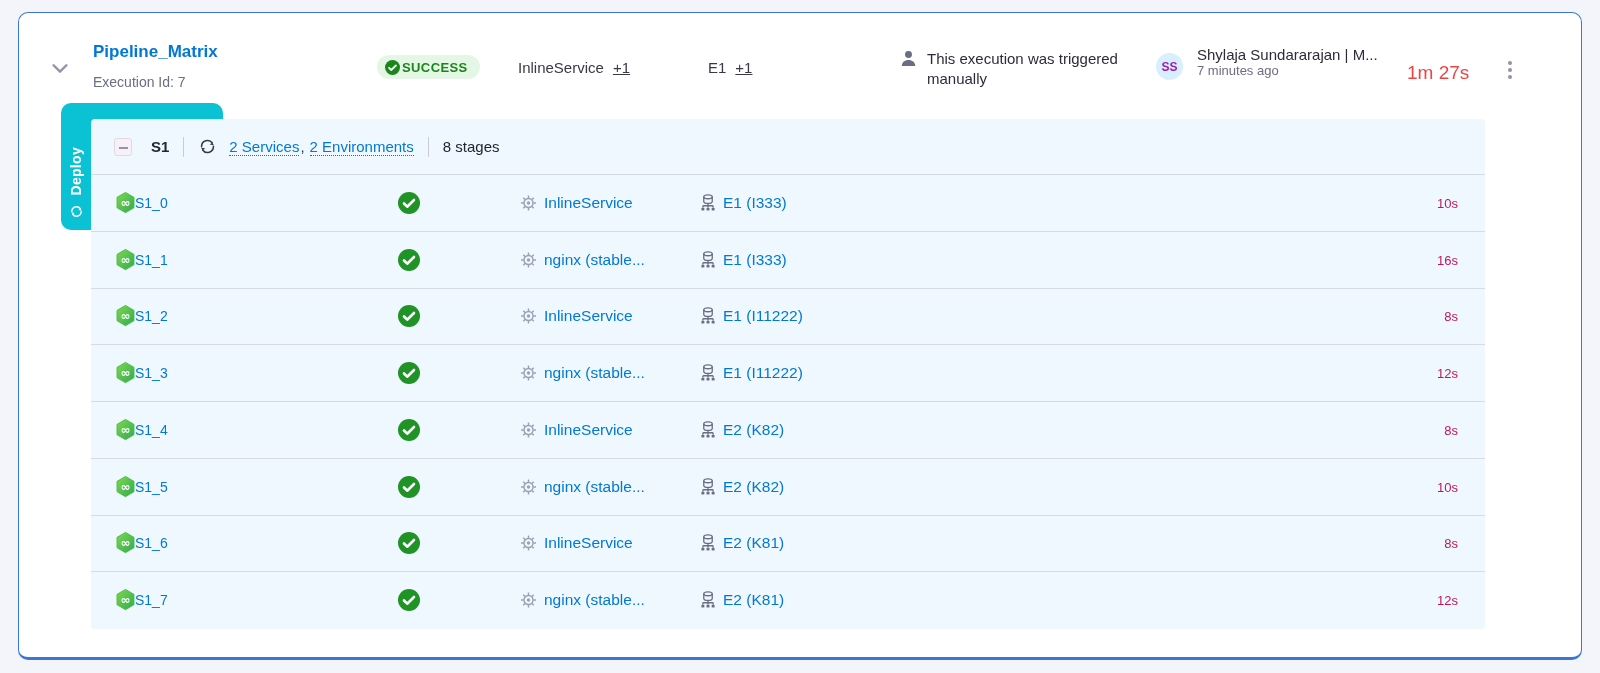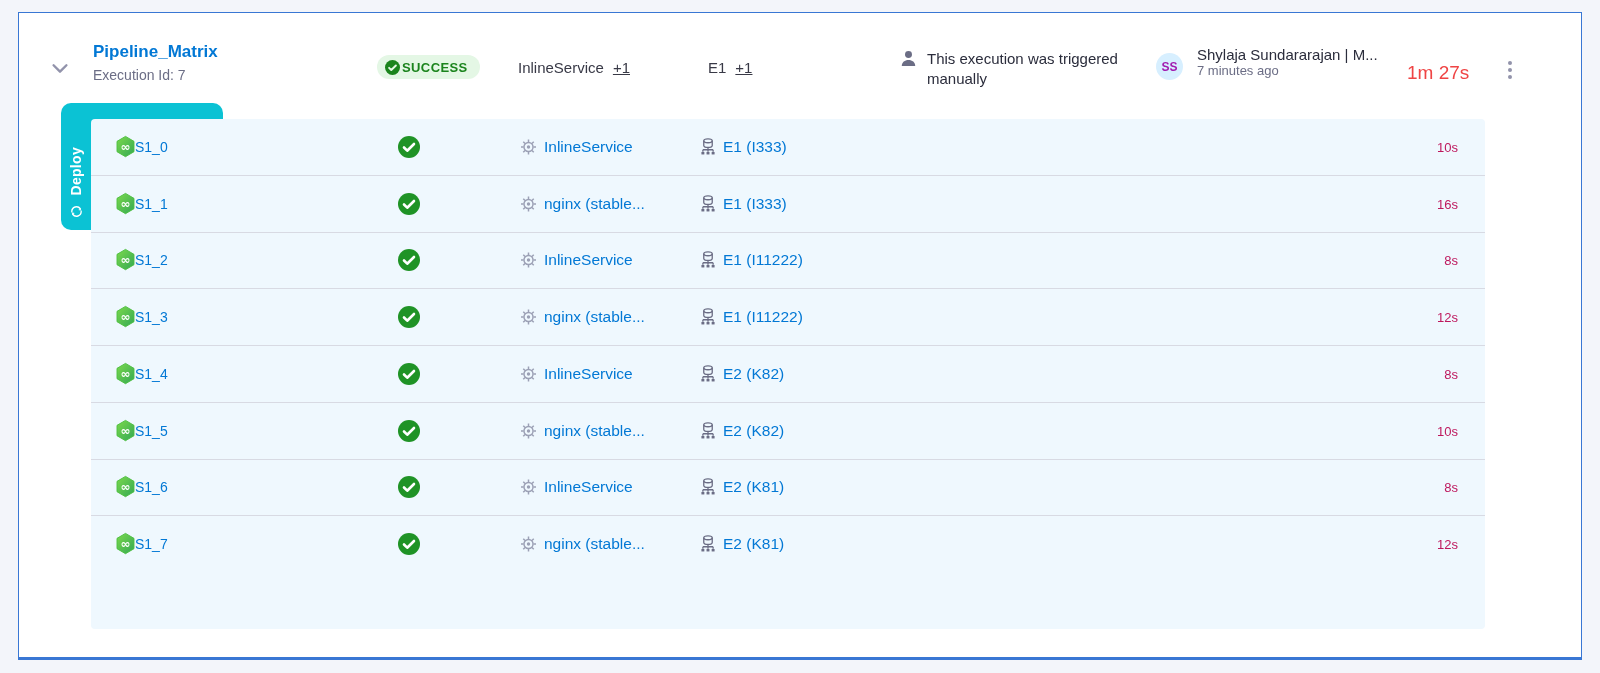--- a/index.html
+++ b/index.html
@@ -1,27 +1,27 @@
 <!DOCTYPE html>
 <html><head>
 <meta charset="utf-8">
 <style>
   * { margin:0; padding:0; box-sizing:border-box; }
   html,body { width:1600px; height:673px; background:#F3F5FA; overflow:hidden;
     font-family:"Liberation Sans", sans-serif; color:#383946; }
 
   .card { position:absolute; left:18px; top:12px; width:1564px; height:648px;
     background:#fff; border:1.5px solid #3977D4; border-bottom-width:3px;
-    border-radius:0; }
+    border-radius:10px; }
 
   
   .chevron { position:absolute; left:30px; top:44px; width:22px; height:22px; cursor:pointer; }
   .title-block { position:absolute; left:74px; top:29px; }
   .pipeline-title { color:#0278D5; font-size:17px; font-weight:bold; cursor:pointer; }
-  .exec-id { color:#6B6D85; font-size:14px; margin-top:5px; }
+  .exec-id { color:#6B6D85; font-size:14px; margin-top:12px; }
 
   .status-badge { position:absolute; left:358px; top:42px; height:24px;
     background:#E4F7E5; border-radius:12px; display:flex; align-items:center;
     gap:2px; padding:0 12px 0 8px; }
   .status-badge span { color:#1B841D; font-size:13px; font-weight:bold; letter-spacing:.4px; }
 
   .svc-group { position:absolute; top:46px; font-size:15px; color:#383946;
     display:flex; gap:9px; align-items:center; }
   .svc-group .more { color:#383946; text-decoration:underline; cursor:pointer; }
   #hdr-services { left:499px; } #hdr-envs { left:689px; }
@@ -143,20 +143,38 @@
         <path d="M19.5 12a7.5 7.5 0 0 1-13.6 4.4"></path>
           <path d="M4.5 12a7.5 7.5 0 0 1 13.6-4.4"></path>
         <path d="M3.6 13.2l2.3 3.4 3.3-2.2z" fill="#ffffff" stroke="none"></path>
         <path d="M20.4 10.8l-2.3-3.4-3.3 2.2z" fill="#ffffff" stroke="none"></path>
       </svg>
     </div>
   </div>
 
   <div class="panel">
 
+    <div class="group-header">
+      <div class="collapse-box">
+          <i></i>
+        </div>
+      <span class="group-name">S1</span>
+      <span class="vdiv"></span>
+      <svg class="loop" width="19" height="19" viewBox="0 0 24 24" fill="none" stroke="#383946" stroke-width="2" stroke-linecap="round">
+        <path d="M19.5 12a7.5 7.5 0 0 1-13.6 4.4"></path>
+          <path d="M4.5 12a7.5 7.5 0 0 1 13.6-4.4"></path>
+        <path d="M3.6 13.2l2.3 3.4 3.3-2.2z" fill="#383946" stroke="none"></path>
+        <path d="M20.4 10.8l-2.3-3.4-3.3 2.2z" fill="#383946" stroke="none"></path>
+      </svg>
+      <span class="dotted-link">2 Services</span>
+      <span class="comma">,</span>
+      <span class="dotted-link">2 Environments</span>
+      <span class="vdiv"></span>
+      <span class="stages-count">8 stages</span>
+    </div>
 
     <div class="rows">
   <div class="row">
     <svg class="hex-icon" viewBox="0 0 24 26">
       <defs>
               <linearGradient id="hexg" x1="0" y1="0" x2="1" y2="1">
         <stop offset="0" stop-color="#7CD94C"></stop>
                 <stop offset="1" stop-color="#33A854"></stop>
       </linearGradient>
             </defs>

